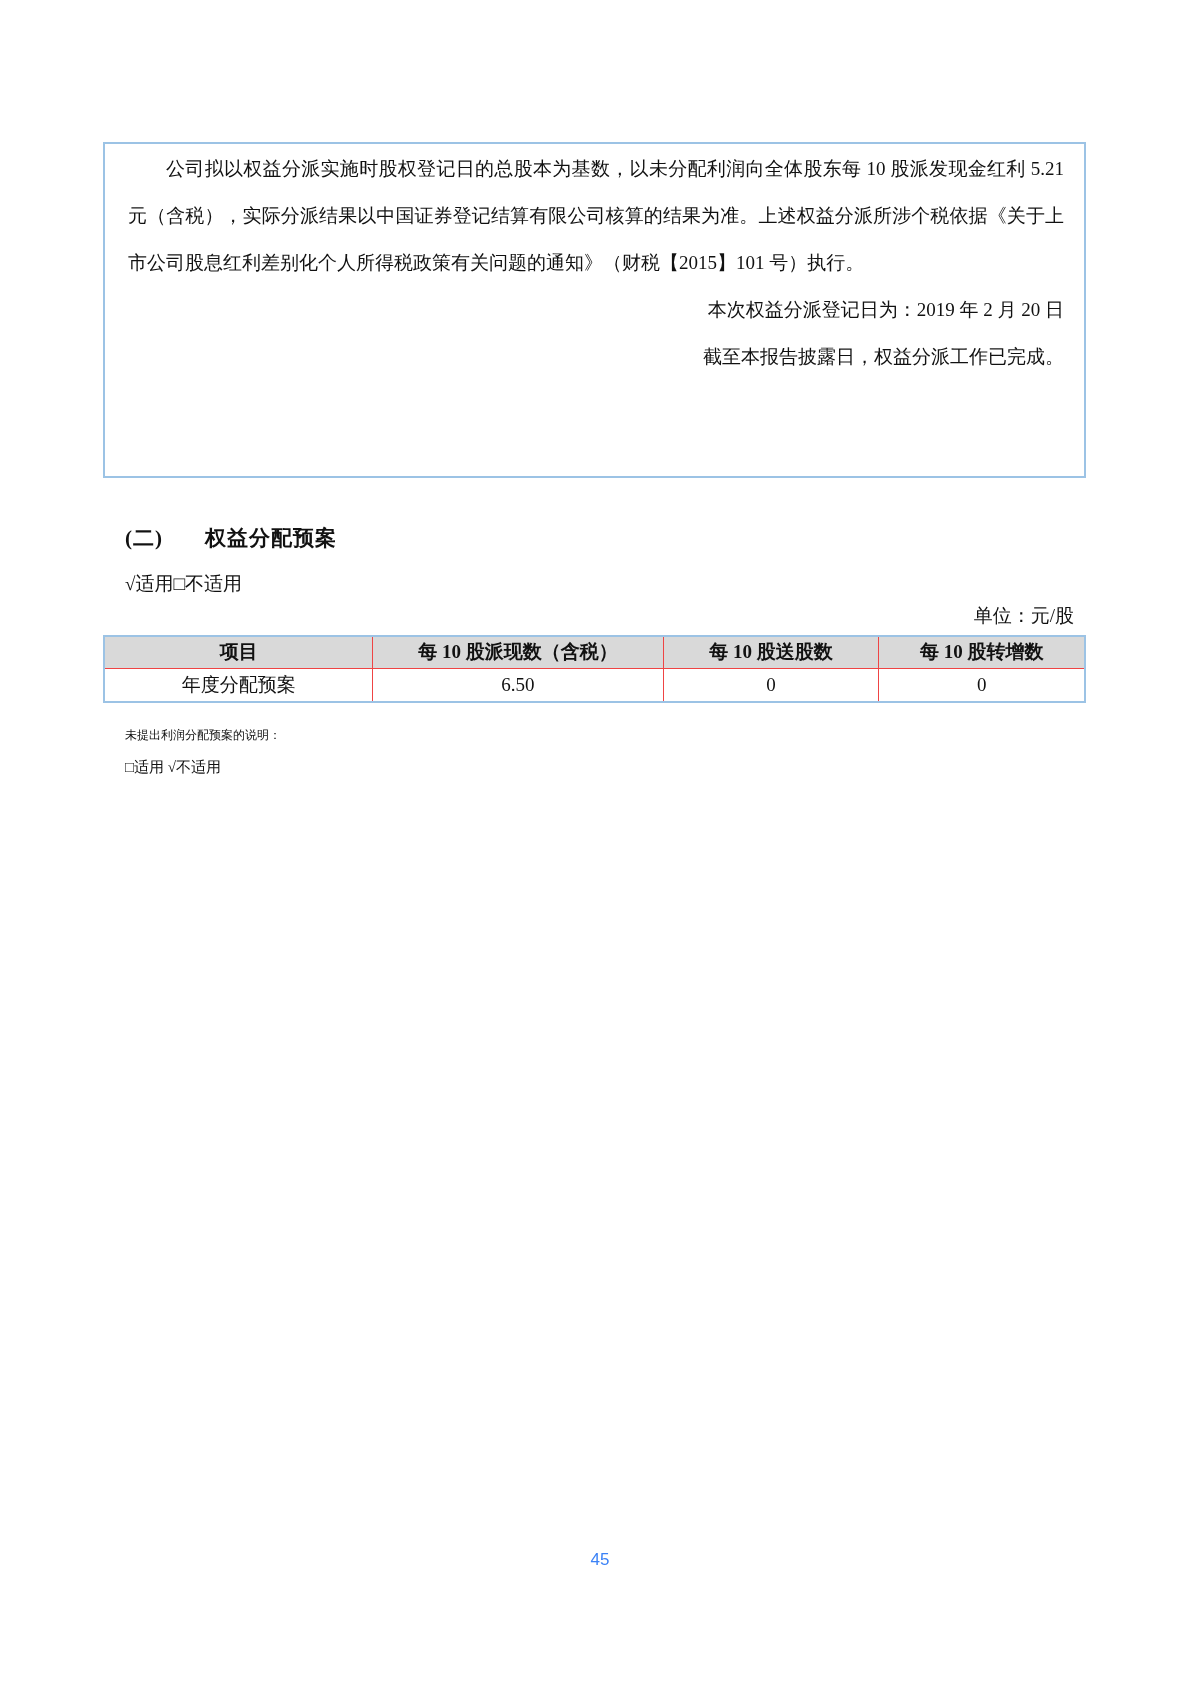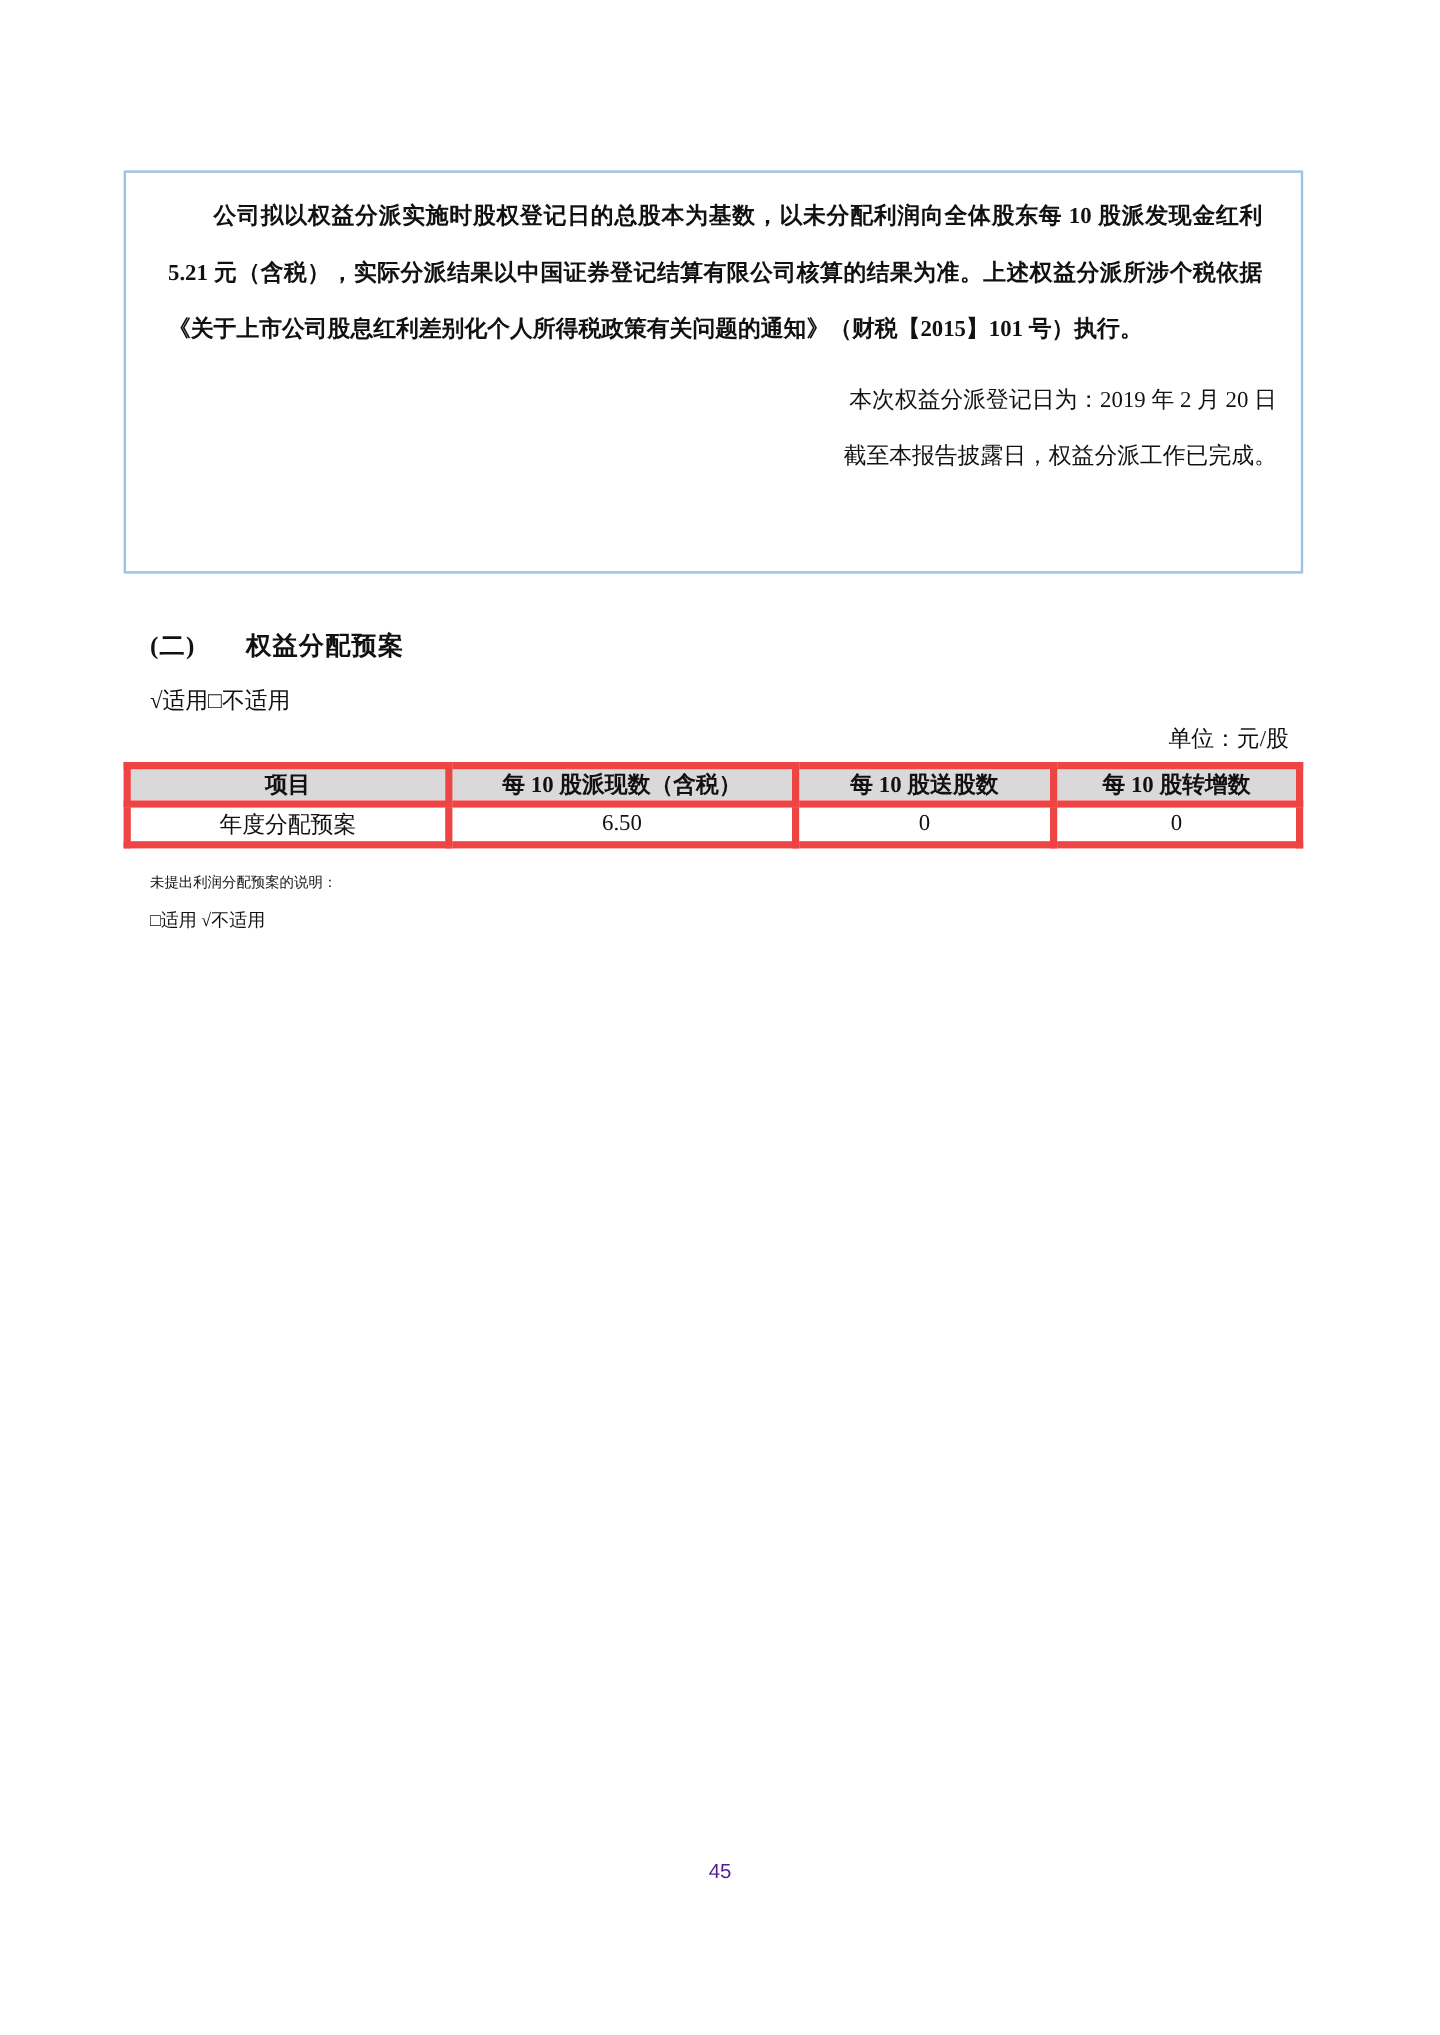--- a/index.html
+++ b/index.html
@@ -17,21 +17,21 @@
     position:absolute;
     left:103px; top:142px;
     width:983px; height:336px;
     border:2px solid #9CC3E5;
     box-sizing:border-box;
     padding:1px 20px 0 23px;
     font-size:19px;
     line-height:47px;
     text-align:justify;
   }
-  .callout p{margin:12px; text-indent:2em;font-weight:bold;}
+  .callout p{margin:0; text-indent:2em;}
   .callout .line{text-indent:2em; text-align:right;}
   
   .section-heading{
     position:absolute;
     left:125px; top:524px;
     font-size:21px;
     font-weight:bold;
     letter-spacing:1px;
     white-space:nowrap;
   }
@@ -54,21 +54,21 @@
   
   .dist-table{
     position:absolute;
     left:103px; top:635px;
     width:983px;
     border-collapse:collapse;
     table-layout:fixed;
     font-size:19px;
   }
   .dist-table th,.dist-table td{
-    border:6px solid #ef4444;
+    border:1px solid #ef4444;
     box-sizing:border-box;
     padding:0 24px;
     overflow:hidden;
     white-space:nowrap;
   }
   .dist-table{border:2px solid #9CC3E5;}
   .dist-table th{
     background:#D9D9D9;
     height:32px;
     font-weight:bold;
@@ -94,21 +94,21 @@
     font-size:15px;
   }
   
   .page-number{
     position:absolute;
     left:0; top:1550px;
     width:1200px;
     text-align:center;
     font-family:"Liberation Sans","DejaVu Sans",sans-serif;
     font-size:17px;
-    color:#4c1d95;
+    color:#3b82f6;
   }
 </style>
 </head>
 <body>
 
 <div class="page">
 
   <div class="callout">
     <p>公司拟以权益分派实施时股权登记日的总股本为基数，以未分配利润向全体股东每 10 股派发现金红利 5.21 元（含税），实际分派结果以中国证券登记结算有限公司核算的结果为准。上述权益分派所涉个税依据《关于上市公司股息红利差别化个人所得税政策有关问题的通知》（财税【2015】101 号）执行。</p>
     <div class="line">本次权益分派登记日为：2019 年 2 月 20 日</div>

